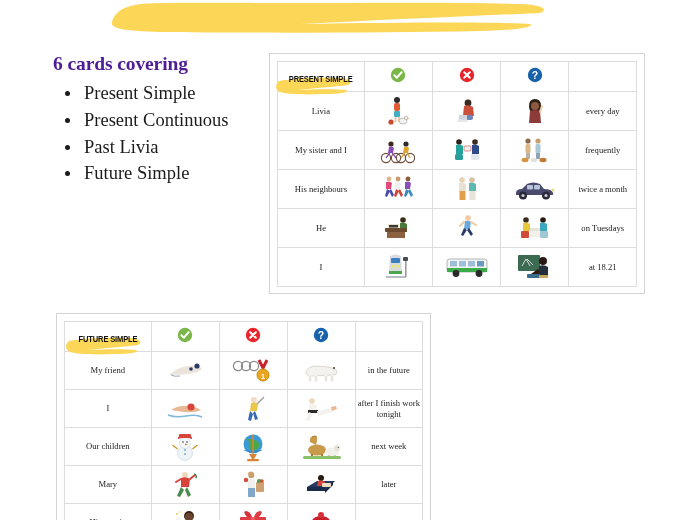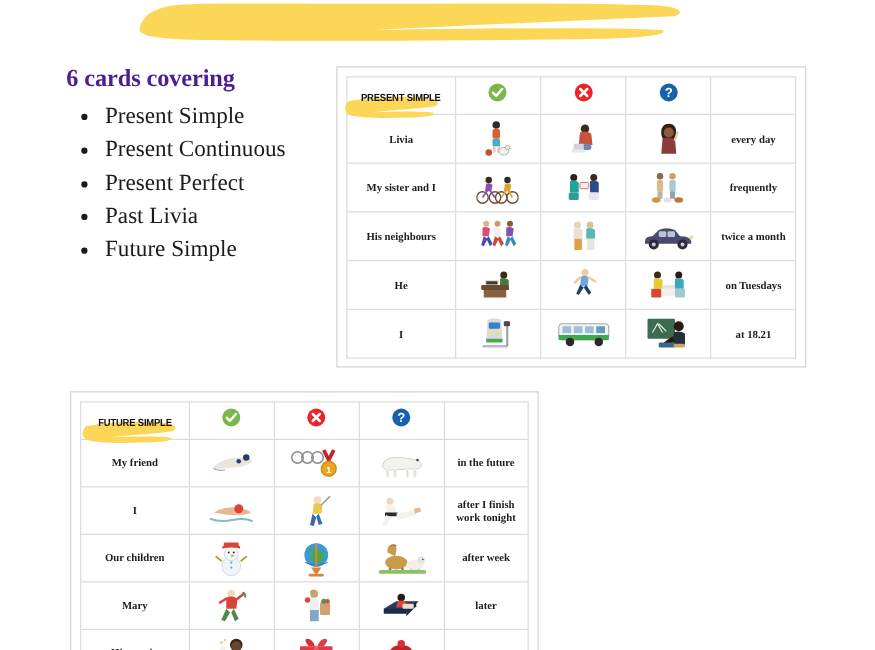--- a/index.html
+++ b/index.html
@@ -100,27 +100,27 @@
   .col-pic     { width: 19.0%; }
   .col-time    { width: 18.8%; }
 
   .hdr-row td { height: 29px; }
   .body-row td { height: 38px; }
   .c2 .body-row td { height: 37px; }
 
   .subject-cell,
   .time-cell {
     font-family: "Liberation Serif", serif;
-    font-weight: bold;
+    font-weight: normal;
     font-size: 8.6px;
     color: #1c1c1c;
     line-height: 11px;
     padding: 2px 3px;
   }
-  .time-cell { font-weight: bold; }
+  .time-cell { font-weight: normal; }
 
   
   .tense-label {
     position: relative;
     display: inline-block;
     padding: 2px 7px;
     font-family: "Liberation Sans", sans-serif;
     font-weight: bold;
     font-size: 8.2px;
     letter-spacing: -0.15px;
@@ -165,24 +165,20 @@
     <li>
       <span class="bullet-dot"></span>
       <span>Present Simple</span>
     </li>
     <li>
       <span class="bullet-dot"></span>
       <span>Present Continuous</span>
     </li>
     <li>
       <span class="bullet-dot"></span>
-      <span>Present Perfect</span>
-    </li>
-    <li>
-      <span class="bullet-dot"></span>
       <span>Past Livia</span>
     </li>
     <li>
       <span class="bullet-dot"></span>
       <span>Future Simple</span>
     </li>
   </ul>
 </div>
 
 <div class="card-frame c1">
@@ -578,21 +574,21 @@
               <rect x="10" y="20" width="2" height="4" fill="#a87a30"></rect>
               <rect x="20" y="20" width="2" height="4" fill="#a87a30"></rect>
               <ellipse cx="31" cy="18" rx="7" ry="4.5" fill="#f2f0ea"></ellipse>
               <circle cx="36" cy="14" r="3" fill="#e8e4da"></circle>
               <circle cx="37.3" cy="13.5" r=".6" fill="#333"></circle>
               <rect x="27" y="21" width="1.8" height="3.5" fill="#cfc9bc"></rect>
               <rect x="33" y="21" width="1.8" height="3.5" fill="#cfc9bc"></rect>
               <rect x="2" y="22" width="38" height="3" rx="1.5" fill="#8ac06a"></rect>
             </svg>
         </td>
-        <td class="time-cell">after week</td>
+        <td class="time-cell">next week</td>
       </tr>
 
       <tr class="body-row">
         <td class="subject-cell">Mary</td>
         <td class="pic-cell">
           <svg class="scene" width="26" height="30" viewBox="0 0 26 30">
               <circle cx="13" cy="5" r="3" fill="#f0d8bc"></circle>
               <path d="M9 8 q5 -2 9 1 l-1 8 -8 0z" fill="#d8443a"></path>
               <path d="M9 17 l-4 9 3 1 4 -7z" fill="#4a8a4a"></path>
               <path d="M15 17 l4 8 -3 2 -3 -7z" fill="#4a8a4a"></path>

